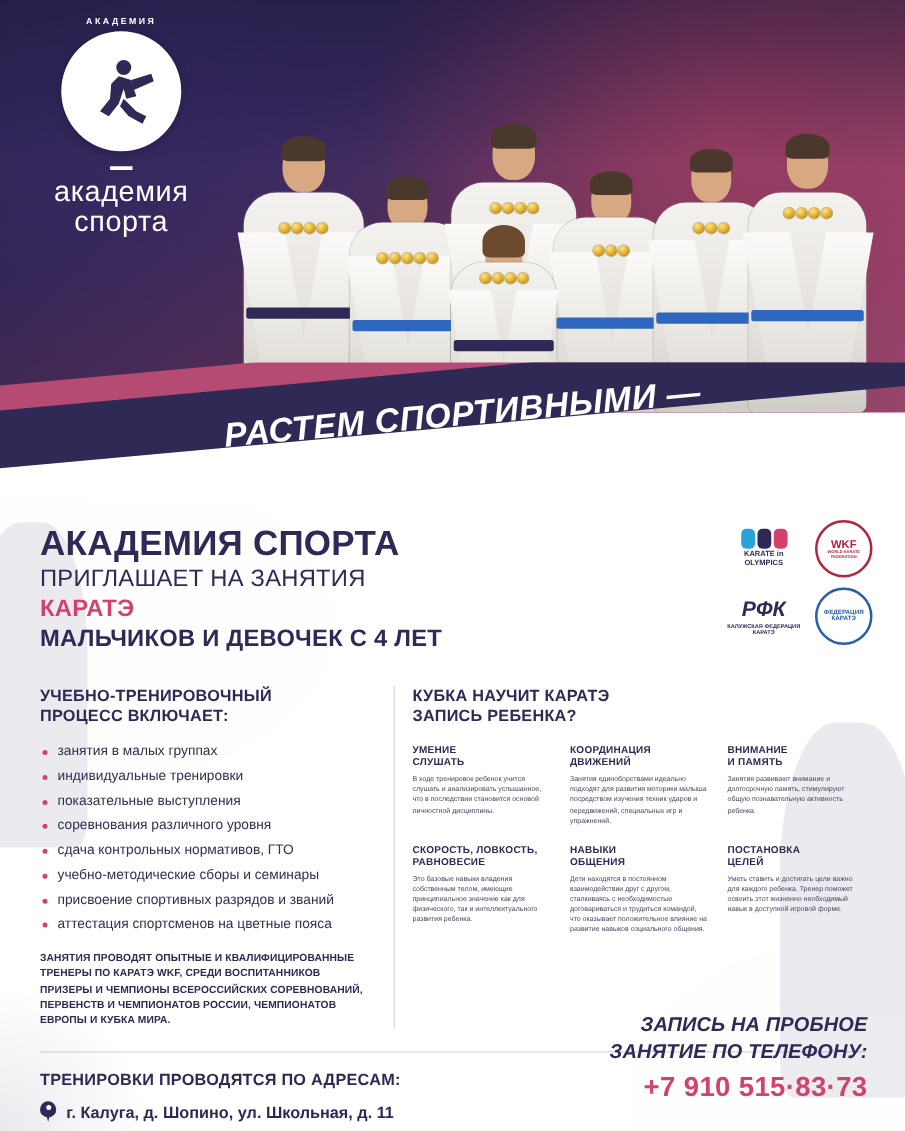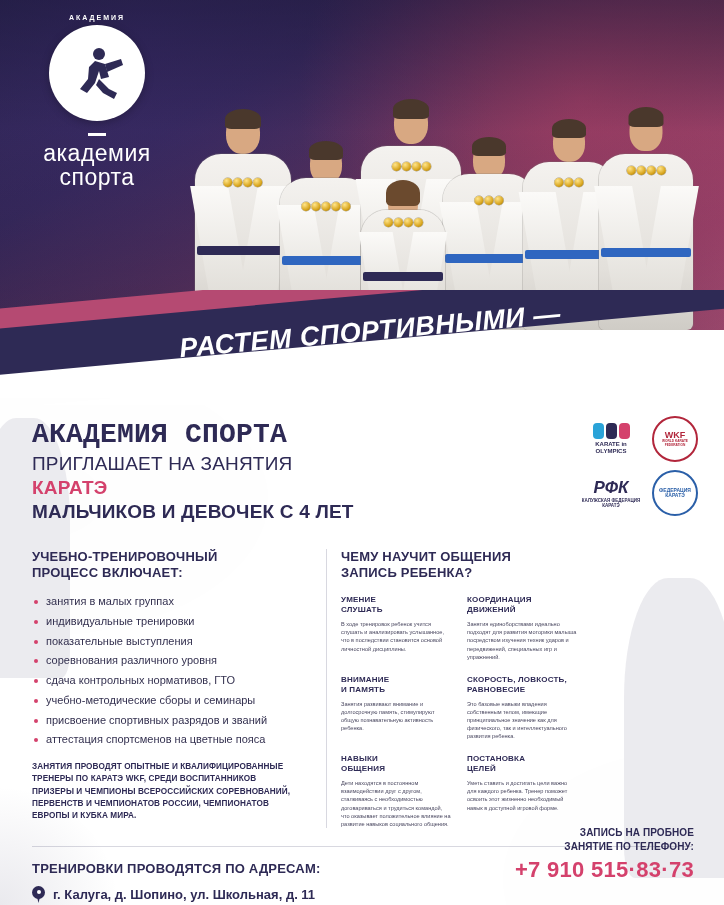--- a/index.html
+++ b/index.html
@@ -203,21 +203,20 @@
     position: relative;
     padding: 22px 32px 0 32px;
   }
 
   .headline {
     color: #2e2a55;
     font-size: 28px;
     font-weight: bold;
     letter-spacing: 0.2px;
     line-height: 1.06;
-    font-family: Liberation Mono, monospace;
   }
   .subhead {
     color: #2e2a55;
     font-size: 19px;
     font-weight: normal;
     margin-top: 3px;
     letter-spacing: 0.2px;
   }
   .karate {
     color: #d4416c;
@@ -277,21 +276,21 @@
   .badge-rfk {
     width: 62px; text-align: center; color: #2e2a55;
   }
   .rfk-big { font-size: 17px; font-weight: bold; font-style: italic; color: #2e2a55; }
   .rfk-sub { font-size: 4.5px; font-weight: bold; color: #2e2a55; line-height: 1.2; }
 
   
   .cols {
     display: flex;
     margin-top: 26px;
-    gap: 22px;
+    gap: 11px;
   }
   .col-left { width: 272px; }
   .col-right { flex: 1; padding-left: 14px; border-left: 1px solid #d8d8e0; }
 
   .col-title {
     color: #2e2a55;
     font-size: 13px;
     font-weight: bold;
     line-height: 1.25;
     letter-spacing: 0.2px;
@@ -391,22 +390,22 @@
   }
 
   
   .phone-block {
     position: absolute;
     right: 30px; bottom: 22px;
     text-align: right;
     z-index: 6;
   }
   .phone-label {
-    font-size: 10px; font-weight: bold; color: #2e2a55;
-    line-height: 1.35; letter-spacing: 0.1px;
+    font-size: 16px; font-weight: bold; color: #2e2a55;
+    line-height: 1.35; letter-spacing: 0.1px; font-style: italic;
   }
   .phone-num {
     font-size: 22px; font-weight: bold; color: #d4416c;
     margin-top: 4px; letter-spacing: 0.3px;
   }
 
   .corner-shape {
     position: absolute;
     left: 0; bottom: 0;
     width: 120px; height: 120px;
@@ -620,21 +619,21 @@
             <li>сдача контрольных нормативов, ГТО</li>
             <li>учебно-методические сборы и семинары</li>
             <li>присвоение спортивных разрядов и званий</li>
             <li>аттестация спортсменов на цветные пояса</li>
           </ul>
           <div class="achievements">ЗАНЯТИЯ ПРОВОДЯТ ОПЫТНЫЕ И КВАЛИФИЦИРОВАННЫЕ ТРЕНЕРЫ ПО КАРАТЭ WKF, СРЕДИ ВОСПИТАННИКОВ ПРИЗЕРЫ И ЧЕМПИОНЫ ВСЕРОССИЙСКИХ СОРЕВНОВАНИЙ, ПЕРВЕНСТВ И ЧЕМПИОНАТОВ РОССИИ, ЧЕМПИОНАТОВ ЕВРОПЫ И КУБКА МИРА.</div>
         </div>
 
         <div class="col-right">
           <div class="col-title">
-            <div>ЧЕМУ НАУЧИТ ОБЩЕНИЯ</div>
+            <div>КУБКА НАУЧИТ КАРАТЭ</div>
             <div>ЗАПИСЬ РЕБЕНКА?</div>
           </div>
           <div class="grid2">
             <div class="cell">
               <div class="cell-h">
                 <div>УМЕНИЕ</div>
                 <div>СЛУШАТЬ</div>
               </div>
               <div class="cell-b">В ходе тренировок ребенок учится слушать и анализировать услышанное, что в последствии становится основой личностной дисциплины.</div>
             </div>

